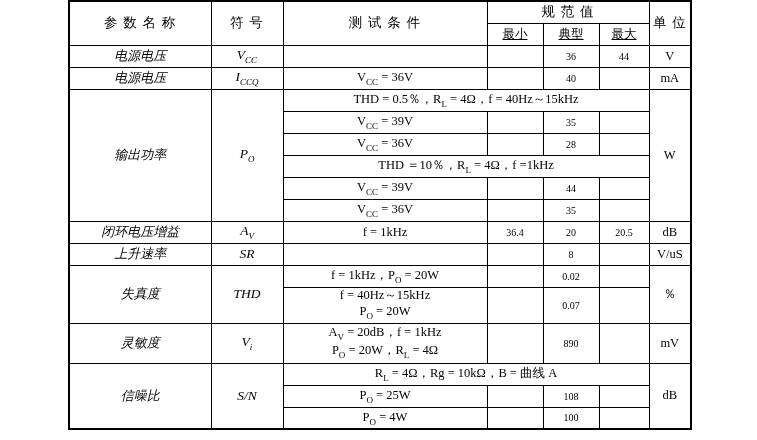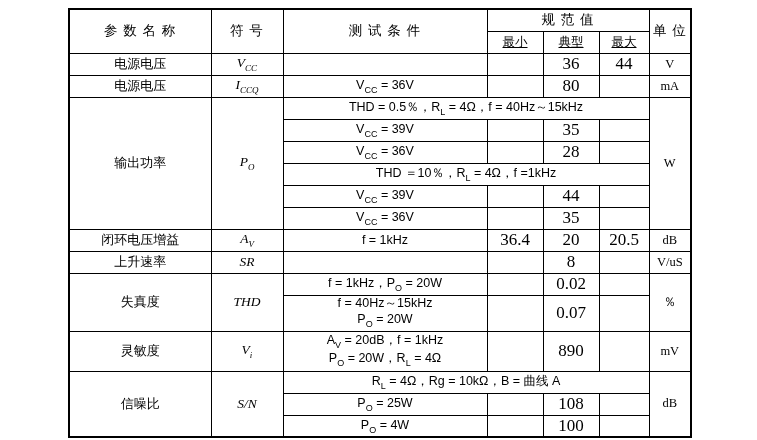--- a/index.html
+++ b/index.html
@@ -10,21 +10,21 @@
   body {
     width: 757px;
     height: 440px;
     font-family: "Liberation Serif", serif;
     color: #000000;
     overflow: hidden;
   }
   .sheet {
     position: absolute;
     left: 68px;
-    top: 8px;
+    top: 0;
     width: 622px;
     height: 424px;
   }
   table.spec {
     border-collapse: collapse;
     table-layout: fixed;
     width: 622px;
     font-size: 12.5px;
   }
   table.spec td, table.spec th {
@@ -45,40 +45,41 @@
   }
   .hdr-sub {
     font-family: "Liberation Sans", sans-serif;
     font-weight: bold;
     font-size: 12.5px;
     text-decoration: underline;
   }
   .cn {
     font-family: "Liberation Sans", sans-serif;
     font-size: 13px;
+    font-style: italic;
   }
   .sym {
     font-family: "Liberation Serif", serif;
     font-size: 13.5px;
     font-style: italic;
   }
   .sym sub {
     font-size: 9px;
   }
   .cond {
     text-align: left;
     padding-left: 6px;
-    font-family: Liberation Sans, sans-serif;
+    font-family: Liberation Serif, serif;
     font-size: 12.5px;
     white-space: nowrap;
   }
   .cond sub { font-size: 9px; }
   .num {
     font-family: "Liberation Serif", serif;
-    font-size: 17px;
+    font-size: 10px;
   }
   .unit {
     font-family: "Liberation Serif", serif;
     font-size: 12.5px;
   }
   .r-h1 { height: 22px; }
   .r-h2 { height: 22px; }
   .r-std { height: 22px; }
   .r-tall { height: 22px; padding-left: 7px; }
   .two-line {
@@ -129,21 +130,21 @@
           <td class="num"></td>
           <td class="num">36</td>
           <td class="num">44</td>
           <td rowspan="1" class="unit">V</td>
         </tr>
         <tr class="r-std">
           <td rowspan="1" class="cn">电源电压</td>
           <td rowspan="1" class="sym">I<sub>CCQ</sub></td>
           <td class="cond">V<sub>CC</sub> = 36V</td>
           <td class="num"></td>
-          <td class="num">80</td>
+          <td class="num">40</td>
           <td class="num"></td>
           <td rowspan="1" class="unit">mA</td>
         </tr>
         <tr class="r-std">
           <td rowspan="6" class="cn">输出功率</td>
           <td rowspan="6" class="sym">P<sub>O</sub></td>
           <td colspan="4" class="cond">THD = 0.5％，R<sub>L</sub> = 4Ω，f = 40Hz～15kHz</td>
           <td rowspan="6" class="unit">W</td>
         </tr>
         <tr class="r-std">

